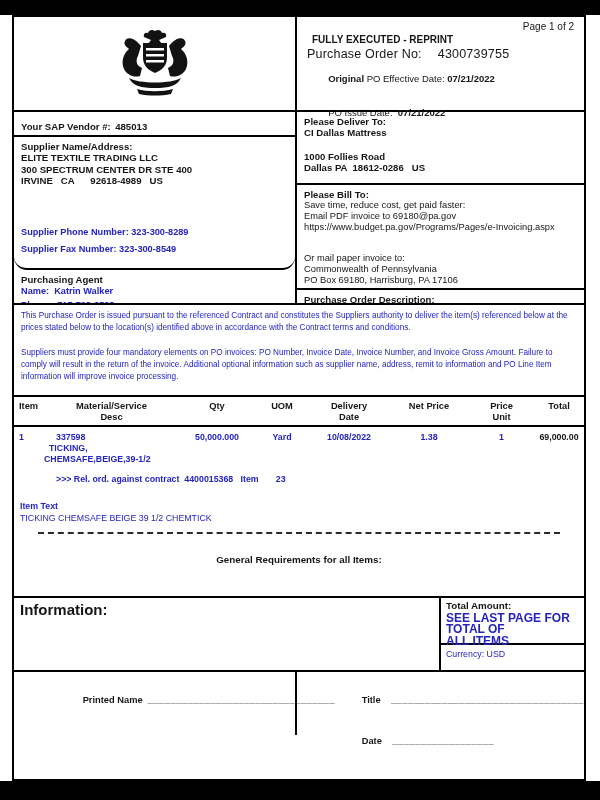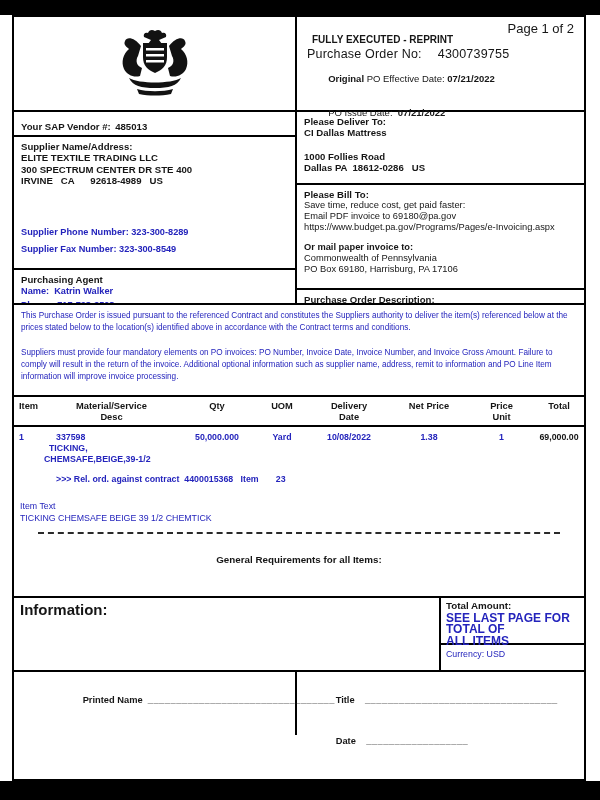--- a/index.html
+++ b/index.html
@@ -19,82 +19,82 @@
   }
 
   .blu { color:#2424bc; }
   .bold { font-weight:bold; }
   .pre { white-space:pre; }
 
   
   .hdr-row { display:flex; height:95px; border-bottom:2px solid #000; }
   .hdr-left { width:283px; border-right:2px solid #000; display:flex; align-items:center; justify-content:center; }
   .hdr-right { flex:1; position:relative; padding:4px 8px 0 10px; }
-  .page-num { position:absolute; top:4px; right:10px; font-size:13px; }
+  .page-num { position:absolute; top:4px; right:10px; font-size:10px; }
   .status { margin-top:13px; margin-left:5px; font-size:10px; font-weight:bold; }
   .po-line { font-size:12.5px; margin-top:2px; letter-spacing:.2px; }
   .po-no { margin-left:16px; }
   .meta-line { font-size:9.5px; margin-top:1px; }
 
   
   .mid { display:flex; height:193px; border-bottom:2px solid #000; }
   .col-l { width:283px; border-right:2px solid #000; display:flex; flex-direction:column; }
   .col-r { flex:1; display:flex; flex-direction:column; }
   .bx { padding:4px 7px; overflow:hidden; }
   .lbl { font-size:9.6px; font-weight:bold; }
   .sap-box { height:25px; border-bottom:2px solid #000; }
-  .supplier-box { height:133px; border-bottom:2px solid #000; }
+  .supplier-box { height:133px; border-bottom:2px solid #000;border-radius:13px; }
   .agent-box { flex:1; }
   .addr-line { font-size:9.6px; font-weight:bold; line-height:11.5px; white-space:pre; }
   .sup-phone { margin-top:40px; font-size:9.2px; font-weight:bold; }
   .sup-fax { margin-top:7px; font-size:9.2px; font-weight:bold; }
   .agent-line { font-size:9.2px; font-weight:bold; line-height:13.5px; white-space:pre; }
 
   .deliver-box { height:73px; border-bottom:2px solid #000; }
   .bill-box { height:105px; border-bottom:2px solid #000; }
   .desc-box { flex:1; }
   .deliver-addr { margin-top:12px; }
   .bill-line { font-size:9.3px; line-height:11px; }
-  .bill-group2 { margin-top:9px;font-weight:bold; }
+  .bill-group2 { margin-top:20px; }
 
   
   .terms { height:92px; border-bottom:2px solid #000; padding:5px 8px 0 7px; font-size:8.2px; line-height:1.5; overflow:hidden; }
   .terms p + p { margin-top:12px; }
 
   
   .items { height:201px; border-bottom:2px solid #000; overflow:hidden; }
   .tgrid { display:grid; grid-template-columns:30px 135px 76px 54px 80px 80px 65px 1fr; }
   .thead { font-size:9.3px; font-weight:bold; padding:4px 0 2px 0; border-bottom:2px solid #000; line-height:11px; }
   .thead > div { text-align:center; }
   .thead .c-item { text-align:left; padding-left:5px; }
   .trow { font-size:8.8px; font-weight:bold; padding-top:5px; line-height:11px; }
   .trow > div { text-align:center; }
   .trow .c-item { text-align:left; padding-left:5px; }
   .c-mat { text-align:left !important; }
   .mat-num { padding-left:12px; }
   .mat-d1 { padding-left:5px; }
   .mat-d2 { padding-left:0px; }
   .release { font-size:8.8px; font-weight:bold; margin:9px 0 0 42px; white-space:pre; }
-  .item-text-lbl { font-size:8.8px; font-weight:normal; margin:17px 0 0 6px; }
+  .item-text-lbl { font-size:8.8px; font-weight:bold; margin:17px 0 0 6px; }
   .item-text-val { font-size:8.8px; margin:2px 0 0 6px; }
   .dashed-sep { margin:9px 24px 0 24px; border-top:2px dashed #2a2a2a; height:0; }
   .gen-req { text-align:center; font-size:9.8px; font-weight:bold; margin-top:20px; }
 
   
   .info-row { display:flex; height:74px; border-bottom:2px solid #000; }
   .info-cell { flex:1; border-right:2px solid #000; padding:3px 6px; }
   .total-cell { width:143px; display:flex; flex-direction:column; }
   .ta-top { height:47px; border-bottom:2px solid #000; padding:2px 5px; }
   .ta-note { font-size:12px; font-weight:bold; line-height:10.5px; margin-top:2px; }
   .ta-cur { padding:4px 5px; font-size:8.8px; font-weight:normal; }
 
   
   .sig-row { display:flex; flex:1; height:63px; }
   .sig-l { width:283px; border-right:2px solid #000; padding:13px 0 0 10px; }
-  .sig-r { flex:1; padding:13px 0 0 18px; }
+  .sig-r { flex:1; padding:13px 0 0 18px;margin-left:26px; }
   .sig-line { font-size:9.3px; font-weight:bold; white-space:pre; }
   .sig-line + .sig-line { margin-top:11px; }
   .indent { margin-left:38px; }
   .blank { font-weight:bold; letter-spacing:0.5px; }
 </style>
 </head>
 <body>
 
 <div class="bar top"></div>
 

